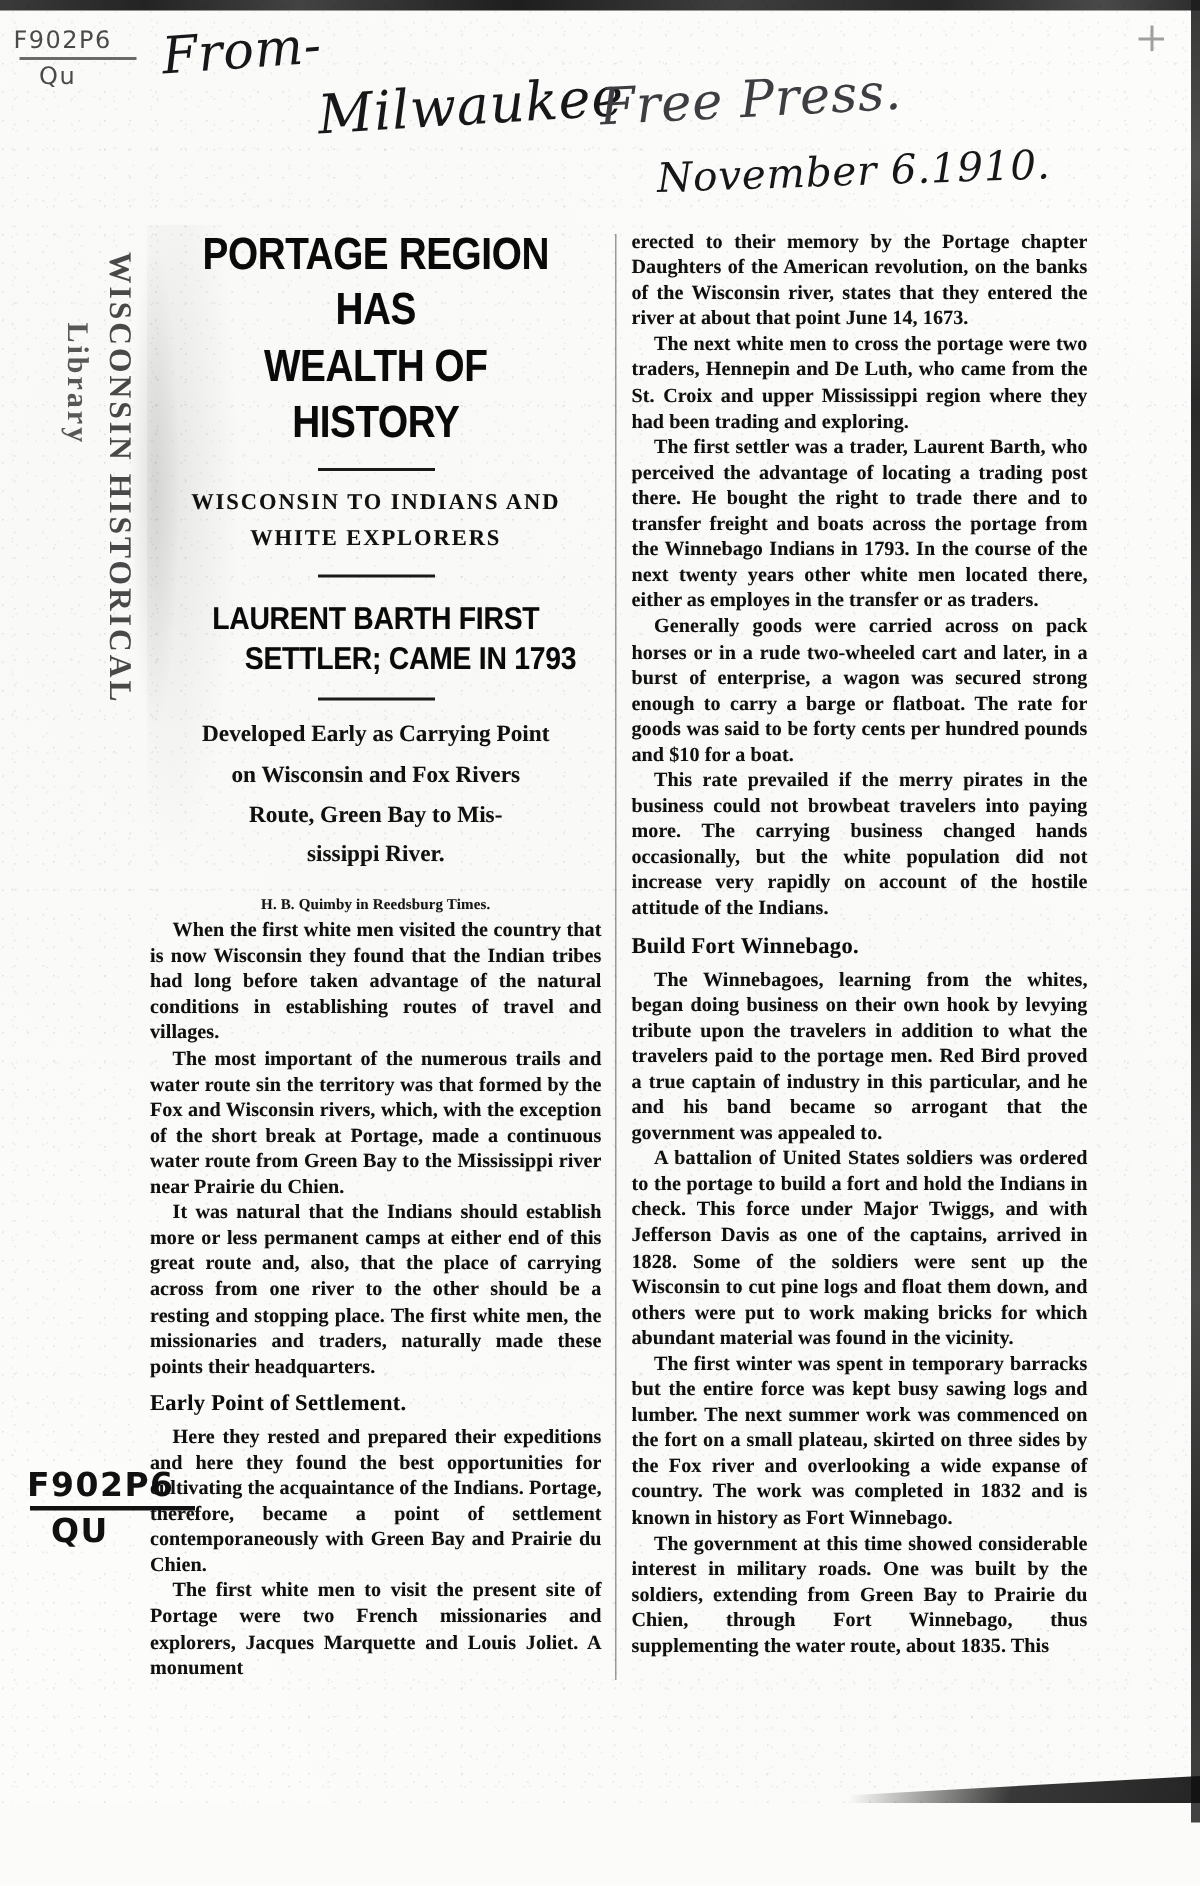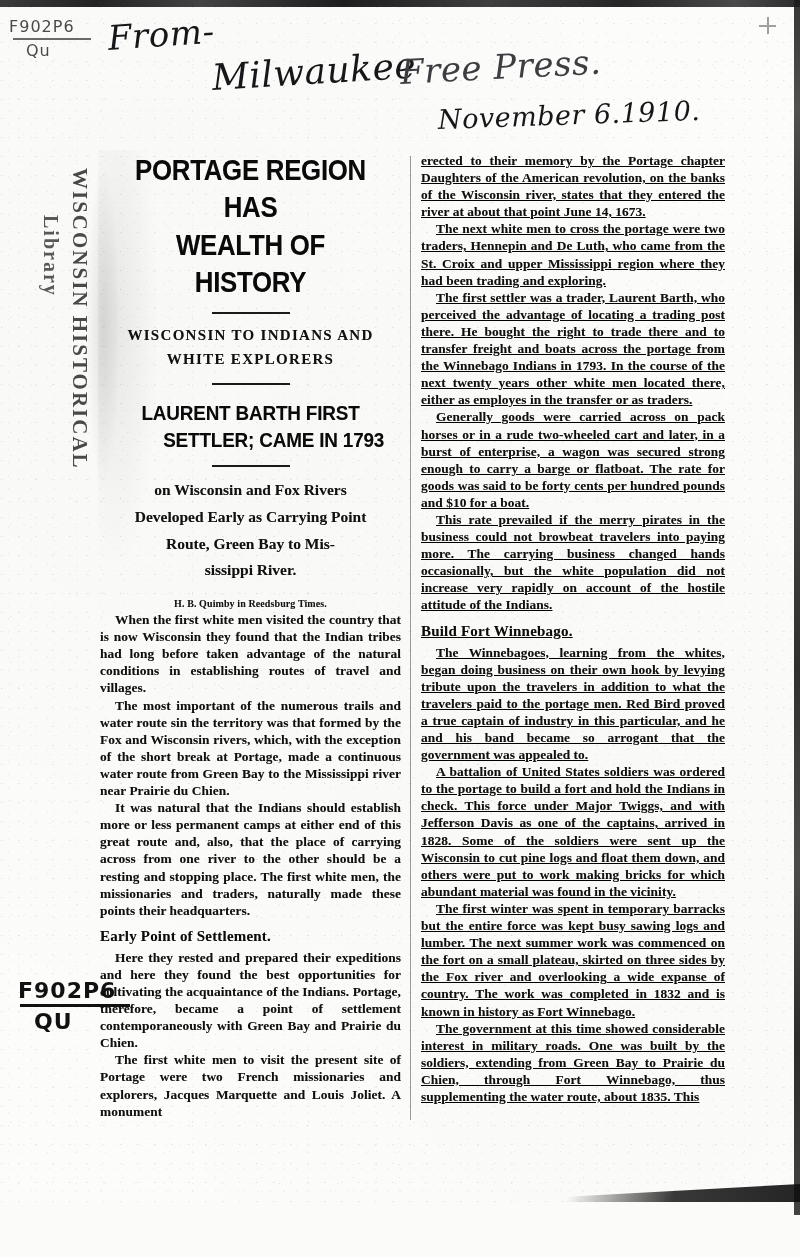--- a/index.html
+++ b/index.html
@@ -94,21 +94,21 @@
     position:absolute;left:98px;top:150px;width:60px;height:420px;
     background:radial-gradient(ellipse at 30% 40%, rgba(0,0,0,.07), rgba(0,0,0,0) 72%);
     pointer-events:none;
   }
 
   
   .article{position:absolute;left:100px;top:152px;width:625px;height:1060px;}
   .cols{display:flex;gap:0;}
   .col-l{width:302px;padding-right:9px;}
   .col-divider{width:1px;background:#4a4a4a;opacity:.55;margin:4px 0 0 0;}
-  .col-r{width:305px;padding-left:10px;text-decoration:underline;}
+  .col-r{width:305px;padding-left:10px;}
 
   h1.headline{
     margin:0;
     font-family:"Liberation Sans", sans-serif;
     font-weight:bold;font-size:30px;line-height:1.22;
     letter-spacing:-.3px;color:#0a0a0a;
     text-align:center;
     transform:scaleX(.86);transform-origin:center top;
   }
   h1.headline .l1{display:block;}
@@ -206,22 +206,22 @@
         <div class="rule-short"></div>
 
         <h3 class="subhead">
           <span class="ln1">LAURENT BARTH FIRST</span>
           <span class="ln2">SETTLER; CAME IN 1793</span>
         </h3>
 
         <div class="rule-short"></div>
 
         <h4 class="deck2">
+          <span>Developed Early as Carrying Point</span>
           <span>on Wisconsin and Fox Rivers</span>
-          <span>Developed Early as Carrying Point</span>
           <span>Route, Green Bay to Mis-</span>
           <span>sissippi River.</span>
         </h4>
 
         <div class="byline">H. B. Quimby in Reedsburg Times.</div>
 
         <p class="body">When the first white men visited the country that is now Wisconsin they found that the Indian tribes had long before taken advantage of the natural conditions in establishing routes of travel and villages.</p>
         <p class="body">The most important of the numerous trails and water route sin the territory was that formed by the Fox and Wisconsin rivers, which, with the exception of the short break at Portage, made a continuous water route from Green Bay to the Mississippi river near Prairie du Chien.</p>
         <p class="body">It was natural that the Indians should establish more or less permanent camps at either end of this great route and, also, that the place of carrying across from one river to the other should be a resting and stopping place. The first white men, the missionaries and traders, naturally made these points their headquarters.</p>
 

